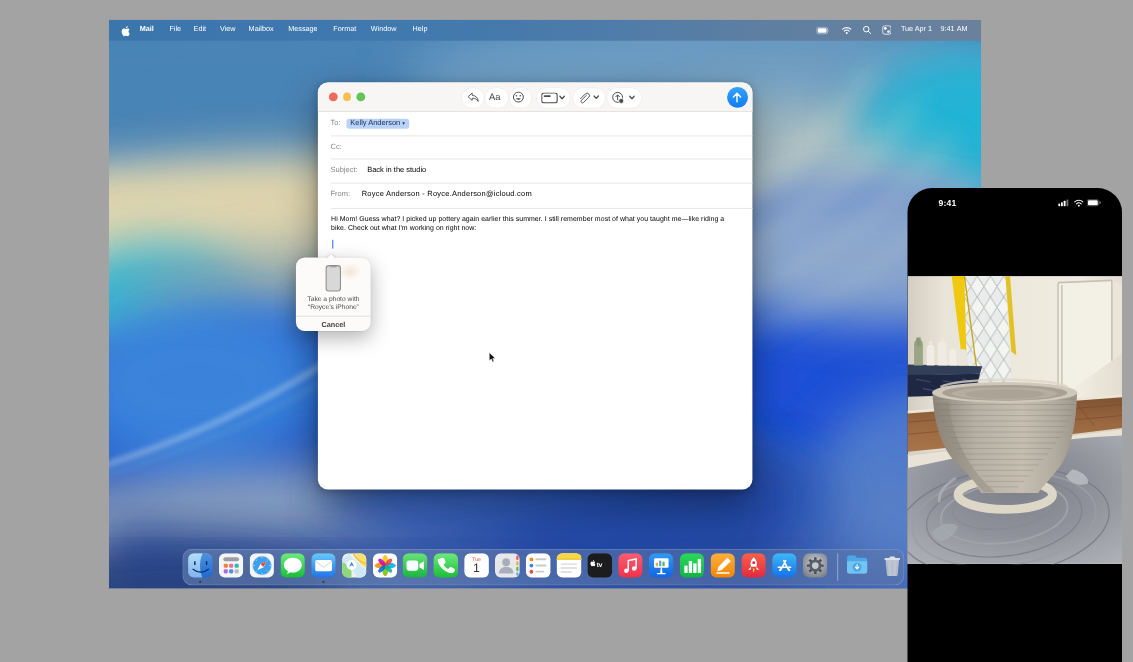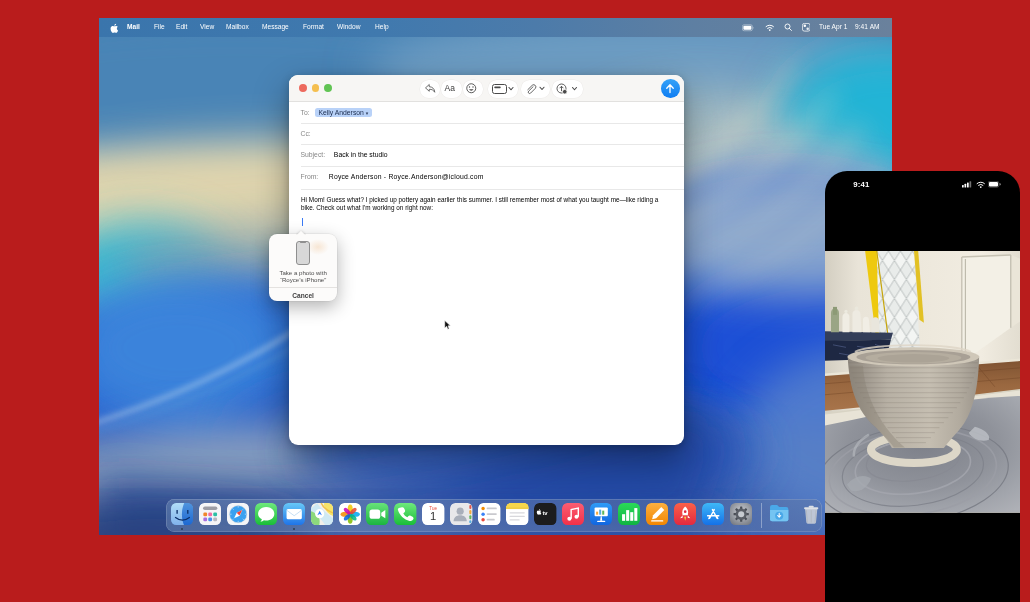--- a/index.html
+++ b/index.html
@@ -1,16 +1,16 @@
 <!DOCTYPE html>
 <html><head><meta charset="utf-8">
 <style>
 html,body{margin:0;padding:0;background:#000;}
 *{box-sizing:border-box;font-family:"Liberation Sans",sans-serif;}
-#stage{position:relative;width:1030px;height:602px;background:#b91c1c;overflow:hidden;}
+#stage{position:relative;width:1030px;height:602px;background:#a3a3a3;overflow:hidden;}
 #desktop{position:absolute;left:99px;top:18px;width:793px;height:517px;overflow:hidden;}
 #wall{position:absolute;left:0;top:0;width:793px;height:517px;}
 
 #menubar{position:absolute;left:0;top:0;width:793px;height:19px;
  background:linear-gradient(90deg,#3a75ac 0%,#4079ae 35%,#4c7baa 55%,#5e7fa2 75%,#6a819c 100%);
  color:#fff;font-size:6.6px;display:flex;align-items:center;}
 #menubar .it{margin-right:0;}
 
 #mailwin{position:absolute;left:189.5px;top:57px;width:395px;height:370px;background:#fff;border-radius:9px;
  box-shadow:0 15px 35px rgba(0,0,0,.38),0 2px 8px rgba(0,0,0,.22);}

